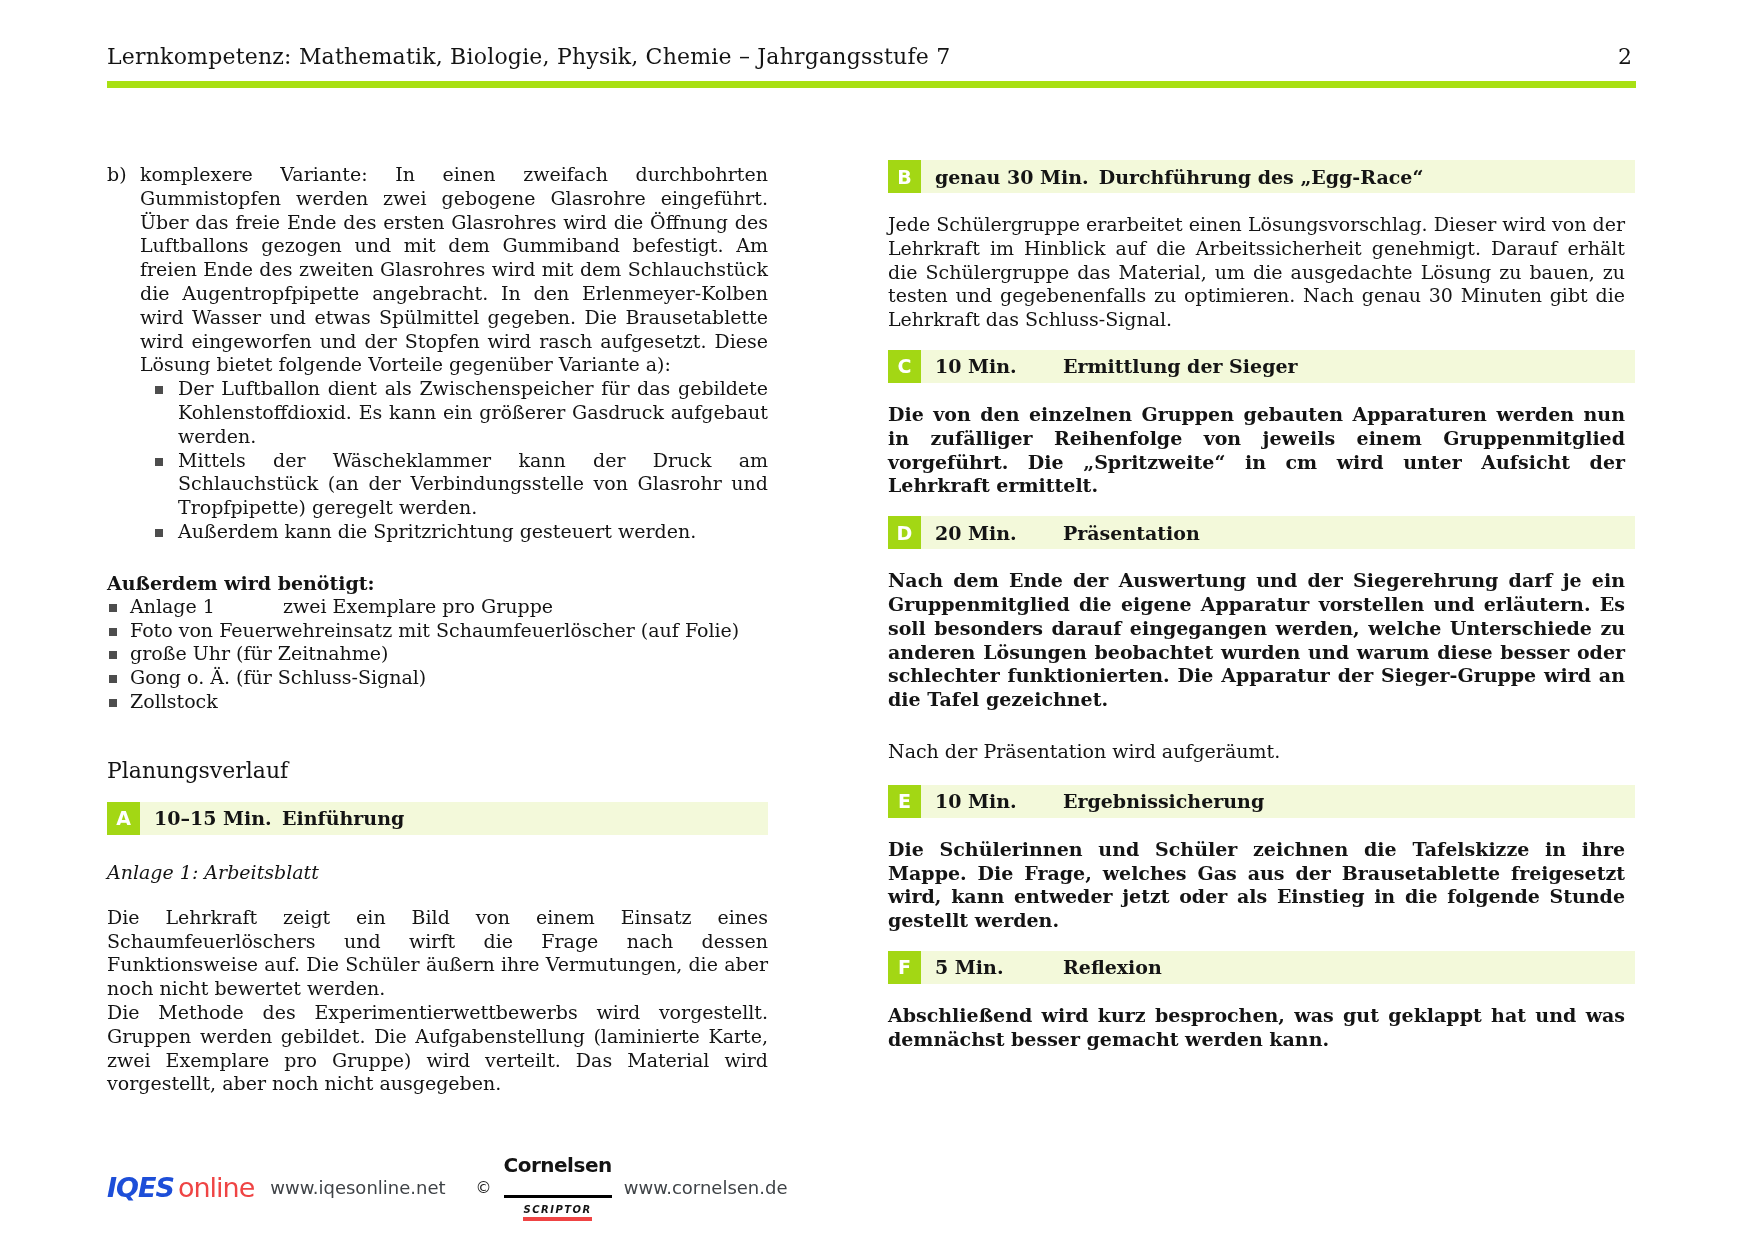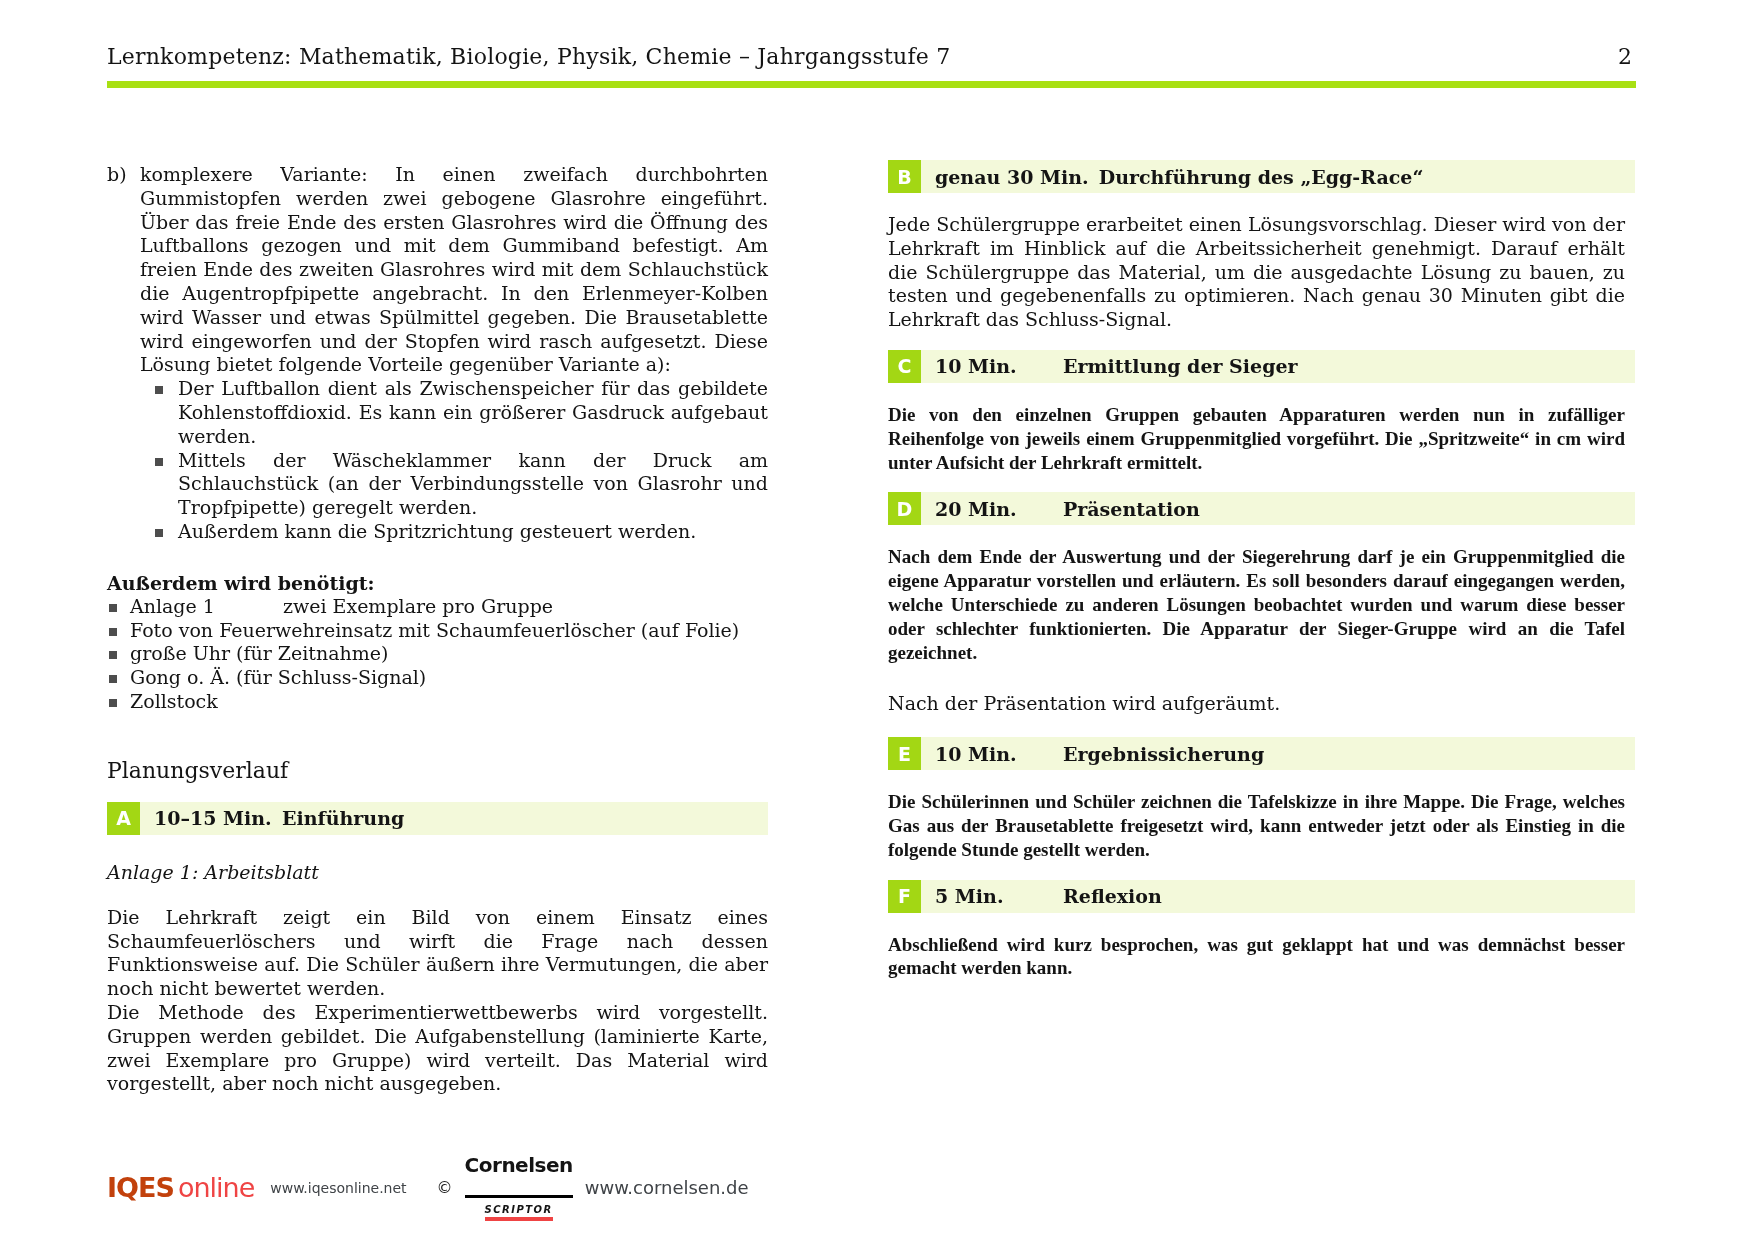--- a/index.html
+++ b/index.html
@@ -9,21 +9,21 @@
     -webkit-font-smoothing:antialiased;
   }
   
   .page-header-title{position:absolute;left:107px;top:44px;font-size:22px;letter-spacing:.2px;}
   .page-number{position:absolute;left:1618px;top:44px;font-size:22px;}
   .header-rule{position:absolute;left:107px;top:81px;width:1529px;height:7px;background:#a8e013;}
   
   .col-left{position:absolute;left:107px;top:163px;width:661px;}
   .col-right{position:absolute;left:888px;top:160px;width:747px;}
   .body-text{font-size:19px;line-height:23.8px;text-align:justify;}
-  .bold{font-weight:bold;font-family:Liberation Serif, serif;}
+  .bold{font-weight:bold;}
   
   .b-item{position:relative;padding-left:33px;}
   .b-marker{position:absolute;left:0;top:0;}
   
   .adv-list{list-style:none;margin:0;padding:0 0 0 15px;}
   .adv-list li{position:relative;padding-left:23px;}
   .adv-list li::before{content:"";position:absolute;left:0;top:9px;width:8px;height:8px;background:#4d4d4d;}
   
   .materials-heading{font-weight:bold;font-size:19px;line-height:24px;margin-top:27px;}
   .mat-list{list-style:none;margin:0;padding:0 0 0 2px;}
@@ -41,23 +41,23 @@
   .phase-title{font-weight:bold;font-size:19px;margin-left:10px;white-space:nowrap;}
   .annex-note{font-style:italic;font-size:19px;line-height:24px;margin-top:25px;}
   .intro-block{margin-top:22px;}
   
   .phase-body{margin:20px 10px 18px 0;}
   .after-note{font-size:19px;line-height:23.8px;margin:28px 0 21px 0;}
   
   .footer{position:absolute;left:107px;top:1155px;display:flex;align-items:center;
     font-family:"DejaVu Sans", sans-serif;}
   .iqes-logo{font-size:27px;letter-spacing:-1px;white-space:nowrap;}
-  .iqes-primary{font-weight:bold;color:#c2410c;}
+  .iqes-primary{font-weight:bold;color:#1d4ed8;font-style:italic;}
   .iqes-secondary{color:#ef4444;margin-left:4px;}
-  .iqes-url{font-size:14px;color:#3f4347;margin-left:16px;}
+  .iqes-url{font-size:18px;color:#3f4347;margin-left:16px;}
   .copyright-symbol{margin-left:30px;font-size:16px;color:#1a1a1a;}
   .cornelsen-logo{margin-left:12px;text-align:center;}
   .cornelsen-name{display:block;font-weight:bold;font-size:20px;letter-spacing:-.5px;
     border-bottom:3px solid #000;line-height:1.05;padding-bottom:19px;}
   .cornelsen-sub{display:inline-block;font-style:italic;font-weight:bold;font-size:10px;
     letter-spacing:1.5px;border-bottom:4px solid #ef4444;line-height:1.25;}
   .cornelsen-url{font-size:18px;color:#3f4347;margin-left:12px;}
 </style>
 </head>
 <body>

